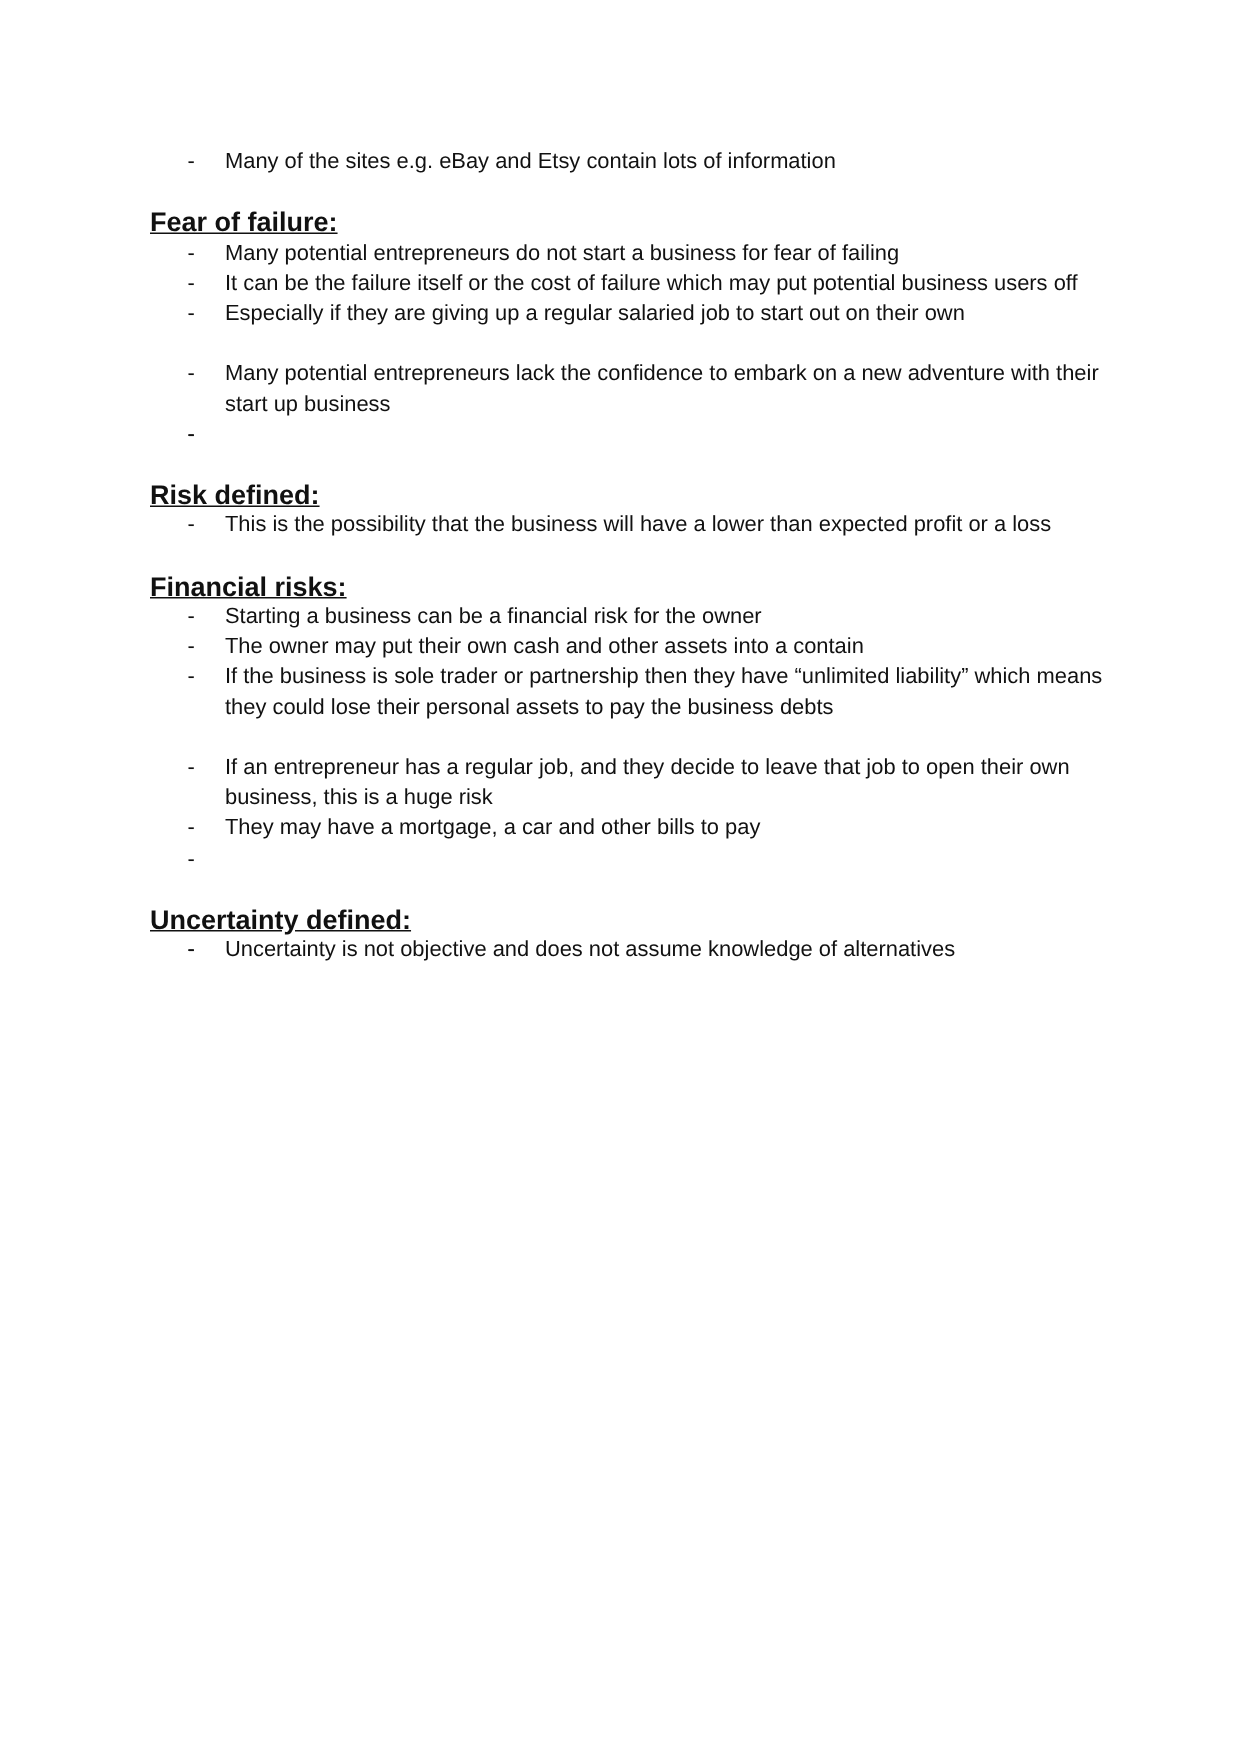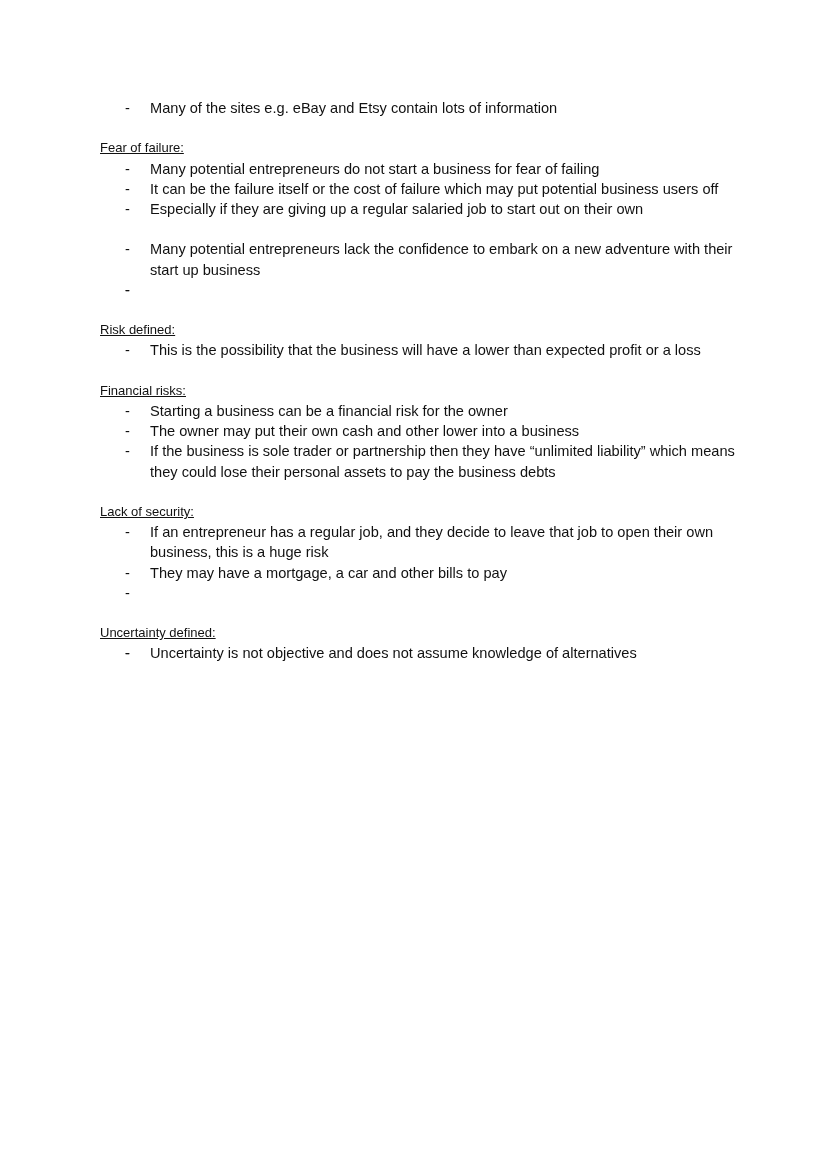--- a/index.html
+++ b/index.html
@@ -3,22 +3,22 @@
 <meta charset="utf-8">
 <style>
   html, body { margin: 0; padding: 0; background: #ffffff; }
   body {
     width: 828px; height: 1169px; position: relative; overflow: hidden;
     font-family: "Liberation Sans", sans-serif; color: #111111;
     font-size: 14.6px; line-height: 20.2px;
   }
   .page { position: absolute; left: 100px; top: 98px; width: 640px; }
   .heading {
-    font-weight: normal; text-decoration: underline; margin: 0;
-    font-size: 13px; line-height: 20.2px;
+    font-weight: bold; text-decoration: underline; margin: 0;
+    font-size: 18px; line-height: 20.2px;
   }
   ul { list-style: none; margin: 0; padding: 0; }
   li { position: relative; padding-left: 50px; margin: 0; }
   li .dash { position: absolute; left: 25px; top: 0; }
   .gap1 { height: 20.2px; }
   .gap2 { height: 40.4px; }
 </style>
 </head>
 <body>
 
@@ -46,26 +46,25 @@
 
   <p class="heading">Risk defined:</p>
   <ul>
     <li><span class="dash">-</span><span>This is the possibility that the business will have a lower than expected profit or a loss</span></li>
   </ul>
   <div class="gap1"></div>
 
   <p class="heading">Financial risks:</p>
   <ul>
     <li><span class="dash">-</span><span>Starting a business can be a financial risk for the owner</span></li>
-    <li><span class="dash">-</span><span>The owner may put their own cash and other lower into a business</span></li>
+    <li><span class="dash">-</span><span>The owner may put their own cash and other assets into a contain</span></li>
     <li><span class="dash">-</span><span>If the business is sole trader or partnership then they have “unlimited liability” which means they could lose their personal assets to pay the business debts</span></li>
   </ul>
   <div class="gap1"></div>
 
-  <p class="heading">Lack of security:</p>
   <ul>
     <li><span class="dash">-</span><span>If an entrepreneur has a regular job, and they decide to leave that job to open their own business, this is a huge risk</span></li>
     <li><span class="dash">-</span><span>They may have a mortgage, a car and other bills to pay</span></li>
     <li><span class="dash">-</span></li>
   </ul>
   <div class="gap2"></div>
 
   <p class="heading">Uncertainty defined:</p>
   <ul>
     <li><span class="dash">-</span></li>

